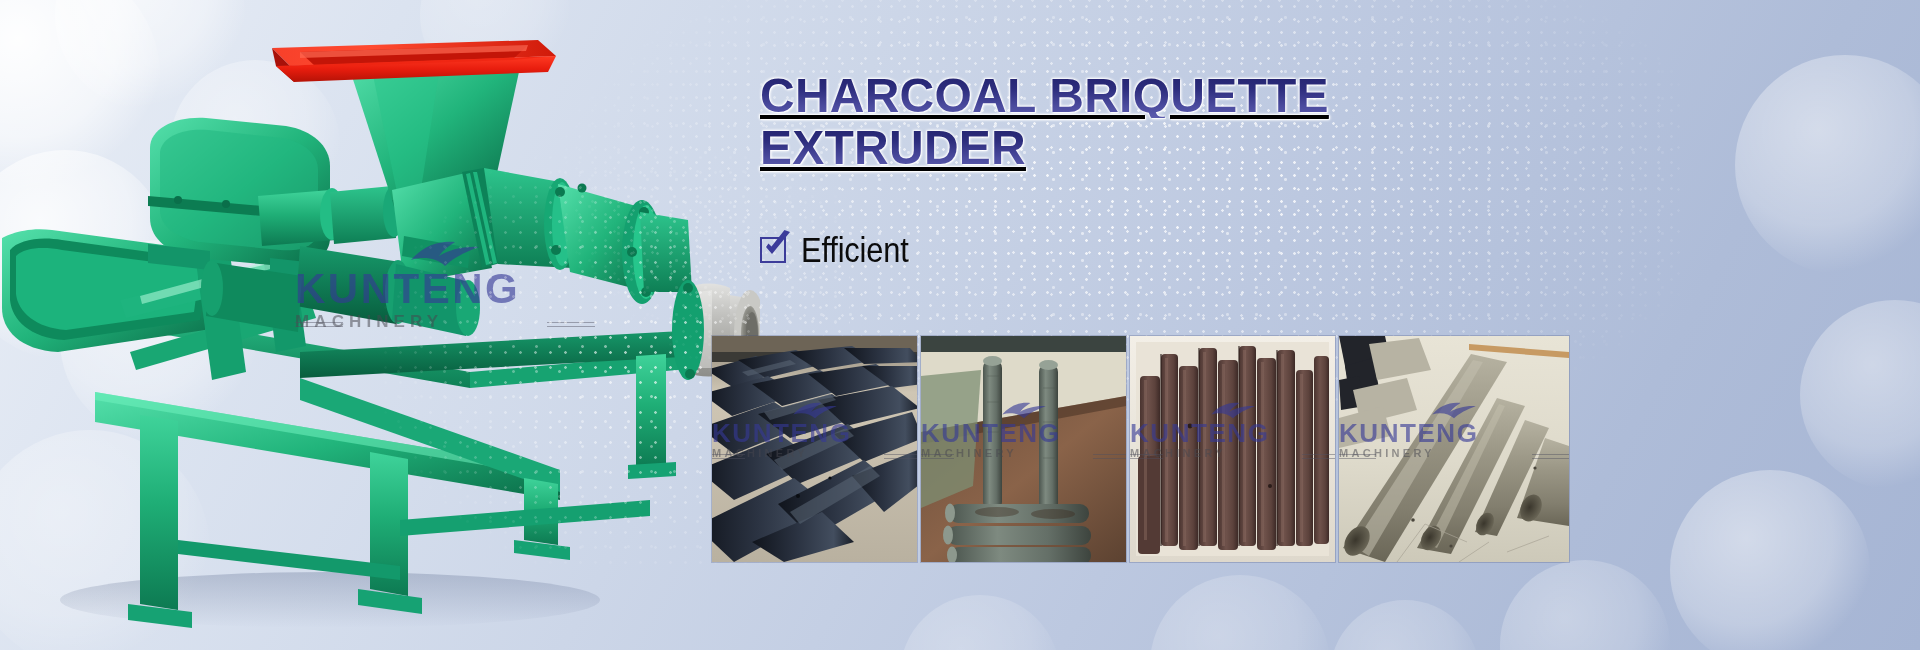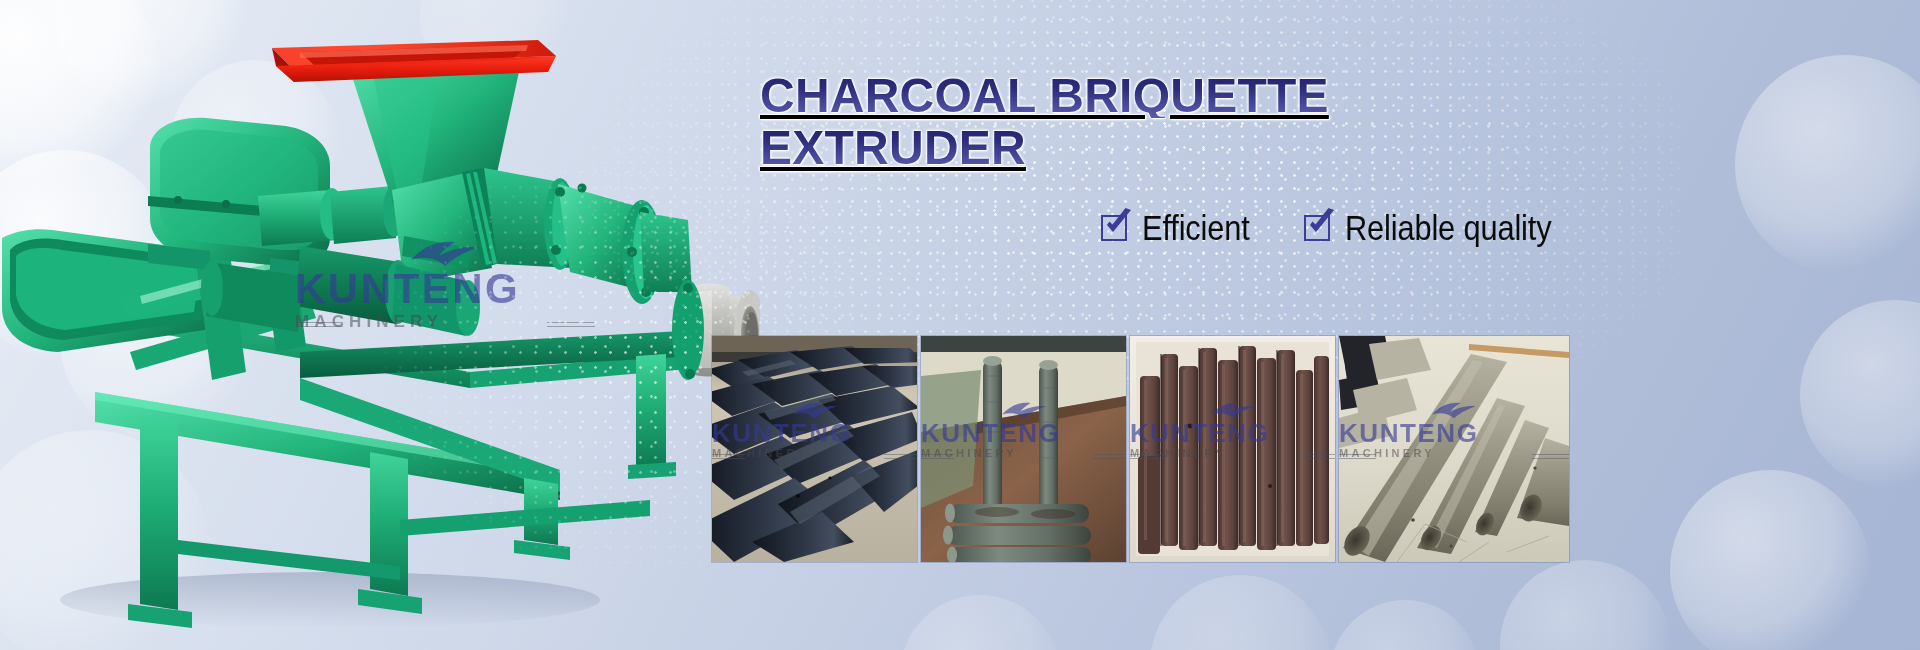--- a/index.html
+++ b/index.html
@@ -102,22 +102,22 @@
     -webkit-background-clip:text;background-clip:text;
     color:transparent;-webkit-text-fill-color:transparent;
     filter:drop-shadow(0 0 1.5px rgba(255,255,255,.95))
            drop-shadow(1px 1px 0 rgba(255,255,255,.8))
            drop-shadow(-1px -1px 0 rgba(255,255,255,.6));
   }
   #headline .ln.l2{margin-top:8px;}
 
   
   #features{
-    position:absolute;left:0;top:208px;width:1160px;
-    display:flex;justify-content:center;align-items:center;gap:40px;
+    position:absolute;left:0;top:230px;width:1160px;
+    display:flex;justify-content:flex-start;align-items:center;gap:40px;
   }
   .feat{display:flex;align-items:center;gap:11px;}
   .chk{position:relative;width:30px;height:30px;flex:0 0 auto;}
   .chk .box{position:absolute;left:0;top:2px;width:26px;height:26px;border:2px solid #3c3c9a;box-sizing:border-box;background:transparent;}
   .chk svg{position:absolute;left:-1px;top:-6px;}
   .feat-label{
     font-family:"Liberation Sans",sans-serif;font-weight:400;
     font-size:35px;color:#0b0b0b;white-space:nowrap;
     transform:scaleX(.88);transform-origin:left center;
     letter-spacing:-.005em;
@@ -376,29 +376,20 @@
         <span class="chk">
           <span class="box"></span>
           <svg width="34" height="34" viewBox="0 0 34 34">
             <path d="M7 18 L13 25 L31 3 L25.5 1 L12.5 17.5 L9.5 14.5 Z" fill="#3c3c9a"></path>
           </svg>
         </span>
         <span class="feat-label">Efficient</span>
       </div>
 
 
-      <div class="feat">
-        <span class="chk">
-          <span class="box"></span>
-          <svg width="34" height="34" viewBox="0 0 34 34">
-            <path d="M7 18 L13 25 L31 3 L25.5 1 L12.5 17.5 L9.5 14.5 Z" fill="#3c3c9a"></path>
-          </svg>
-        </span>
-        <span class="feat-label">Reliable quality</span>
-      </div>
     </div>
 
     <div id="thumbs">
 
       <div class="thumb">
         <svg class="thumb-img" width="205" height="226" viewBox="0 0 205 226" preserveAspectRatio="none">
           <defs>
             <linearGradient id="t1bg" x1="0" y1="0" x2="0" y2="1">
               <stop offset="0" stop-color="#8d8576"></stop>
                 <stop offset=".25" stop-color="#cfc6b4"></stop>

